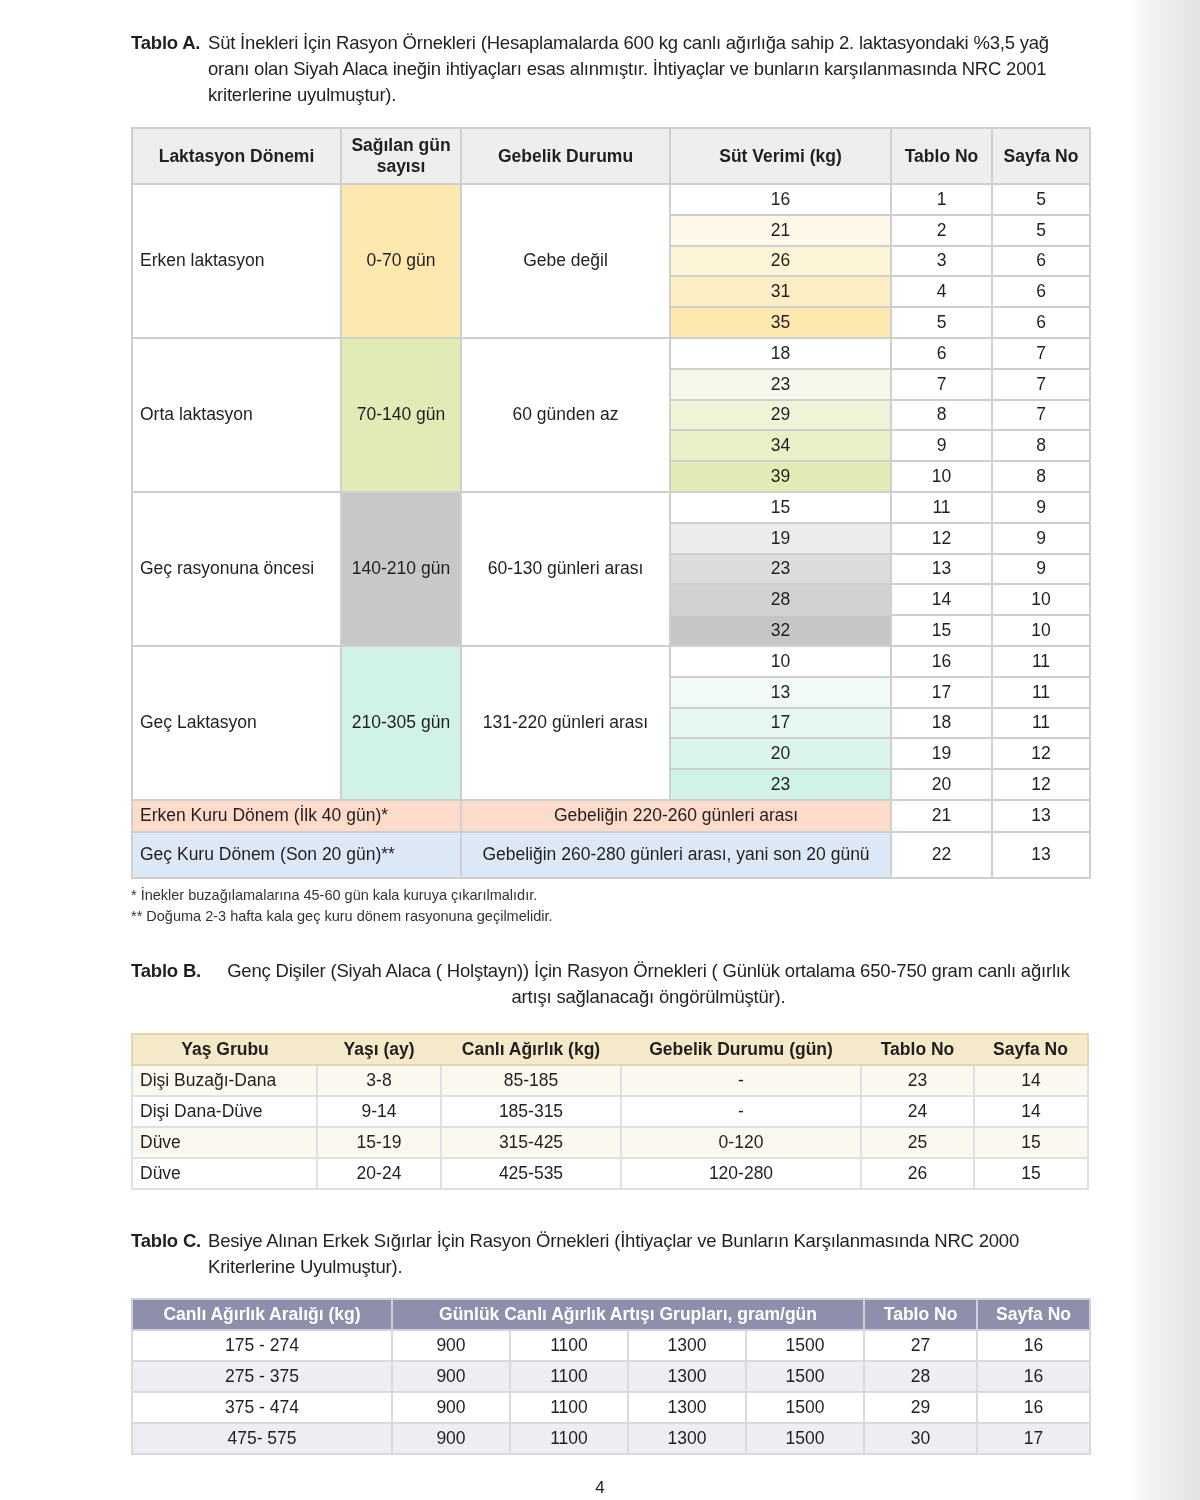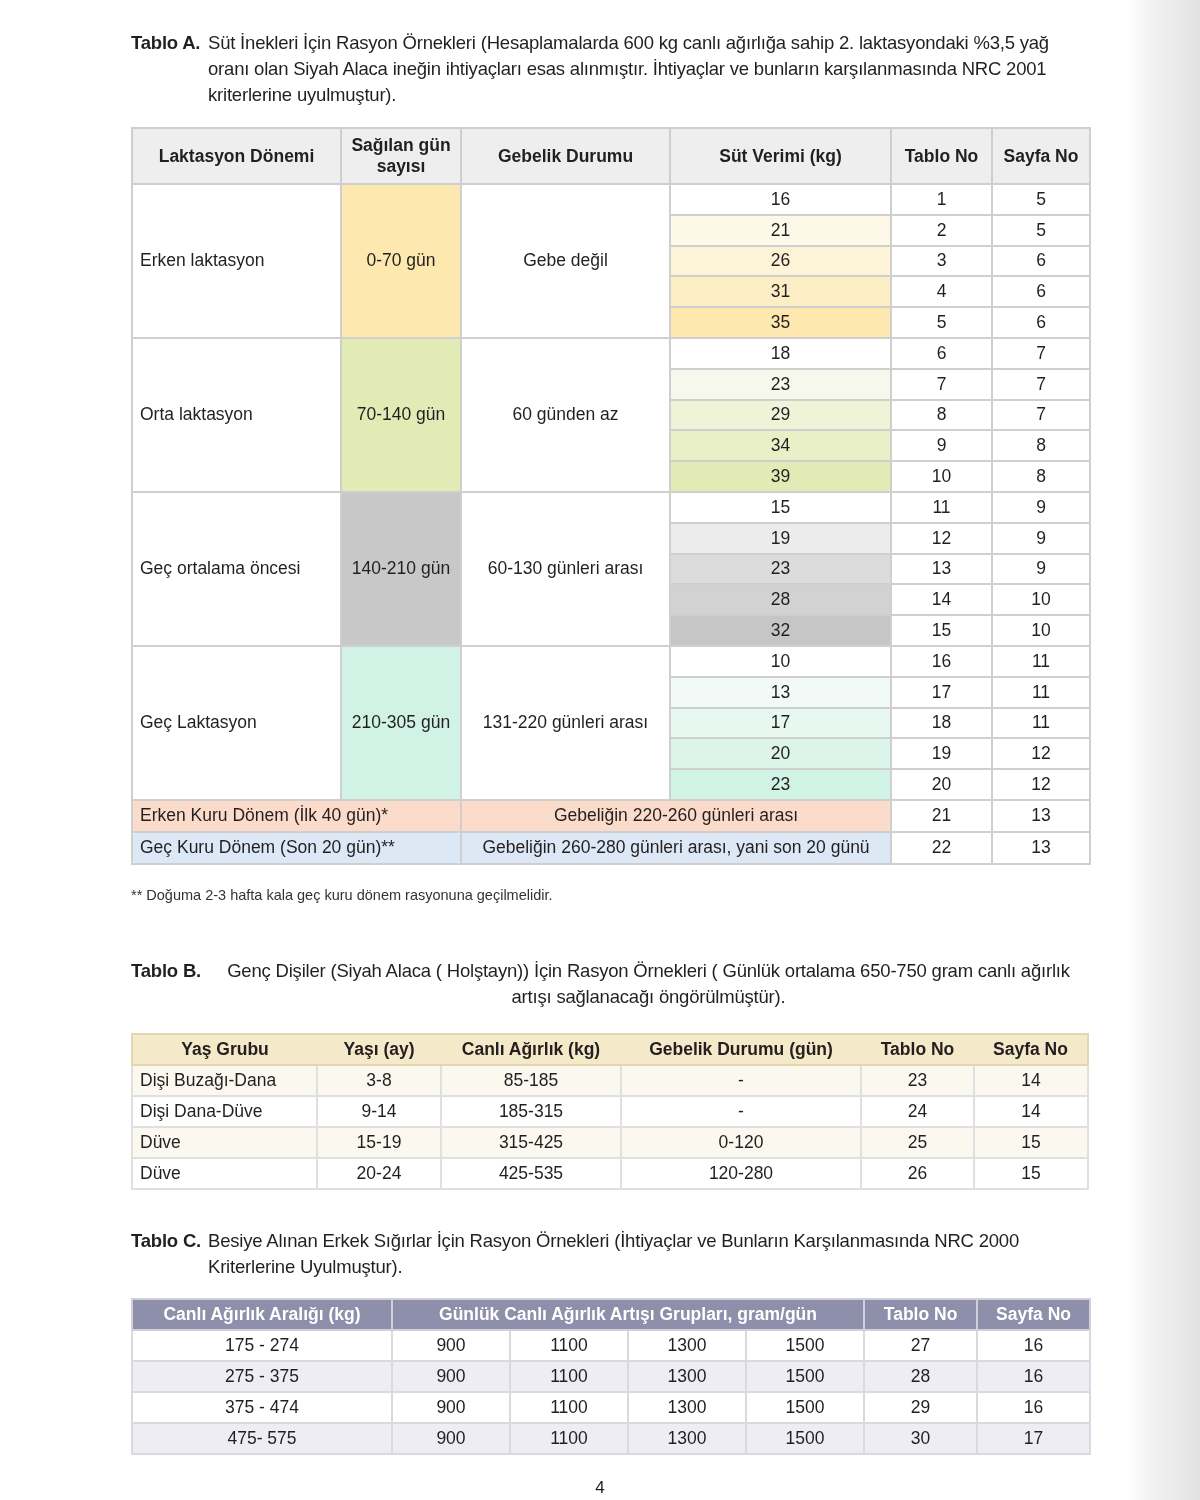--- a/index.html
+++ b/index.html
@@ -128,21 +128,21 @@
           <td style="background: rgb(233, 240, 200);">34</td>
           <td>9</td>
           <td>8</td>
         </tr>
         <tr>
           <td style="background: rgb(226, 235, 182);">39</td>
           <td>10</td>
           <td>8</td>
         </tr>
         <tr>
-          <td rowspan="5" class="left">Geç ortalama öncesi</td>
+          <td rowspan="5" class="left">Geç rasyonuna öncesi</td>
           <td rowspan="5" style="background: rgb(200, 200, 200);">140-210 gün</td>
           <td rowspan="5">60-130 günleri arası</td>
           <td style="background: rgb(255, 255, 255);">15</td>
           <td>11</td>
           <td>9</td>
         </tr>
         <tr>
           <td style="background: rgb(236, 236, 236);">19</td>
           <td>12</td>
           <td>9</td>
@@ -192,27 +192,28 @@
         </tr>
         <tr>
           <td colspan="2" class="left" style="background: rgb(251, 220, 203); height: 32px;">Erken Kuru Dönem (İlk 40 gün)*</td>
           <td colspan="2" style="background: rgb(251, 220, 203); height: 15px;">Gebeliğin 220-260 günleri arası</td>
           <td style="height: 32px;">21</td>
           <td style="height: 32px;">13</td>
         </tr>
         <tr>
           <td colspan="2" class="left" style="background: rgb(220, 232, 245); height: 32px; border-radius: 6px;">Geç Kuru Dönem (Son 20 gün)**</td>
           <td colspan="2" style="background: rgb(220, 232, 245); height: 32px;">Gebeliğin 260-280 günleri arası, yani son 20 günü</td>
-          <td style="height: 32px;">22</td>
+          <td style="height: 46px;">22</td>
           <td style="height: 32px;">13</td>
         </tr>
       </tbody>
   </table>
 
   <div class="notes">
+    <div>* İnekler buzağılamalarına 45-60 gün kala kuruya çıkarılmalıdır.</div>
     <div>** Doğuma 2-3 hafta kala geç kuru dönem rasyonuna geçilmelidir.</div>
   </div>
 
   <p class="caption b" id="capB" style="width:958px;text-align:center;">
     <span class="lead">Tablo B.</span>
     <span>Genç Dişiler (Siyah Alaca ( Holştayn)) İçin Rasyon Örnekleri ( Günlük ortalama 650-750 gram canlı ağırlık artışı sağlanacağı öngörülmüştür).</span>
   </p>
 
   <table id="tB">
     <colgroup>

